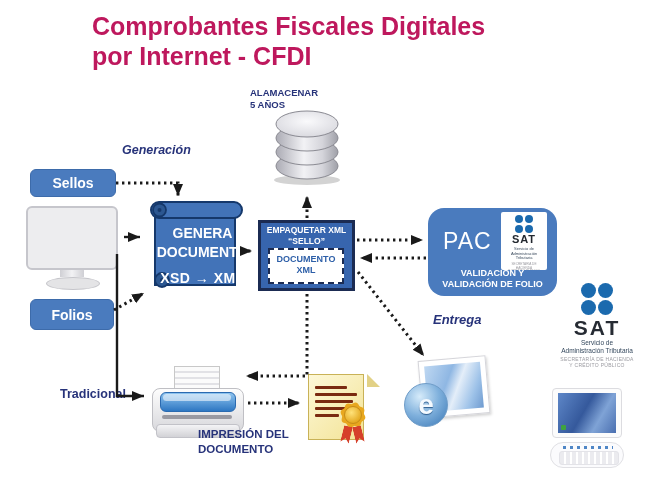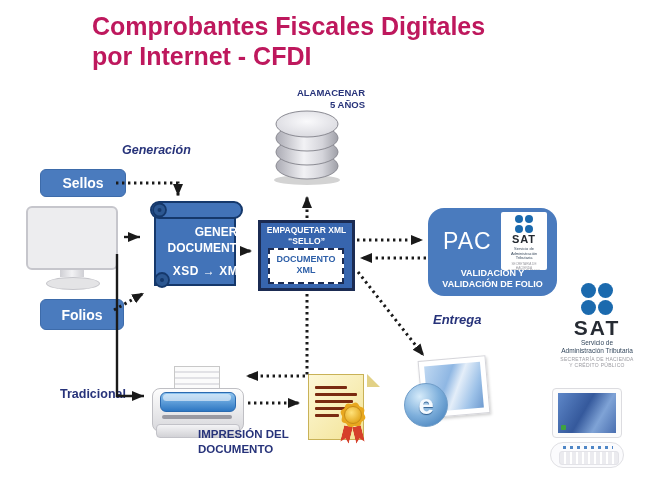--- a/index.html
+++ b/index.html
@@ -6,46 +6,46 @@
   #canvas{position:relative;width:650px;height:480px;background:#ffffff;overflow:hidden;
           font-family:"Liberation Sans",sans-serif;margin:0 auto;}
   .abs{position:absolute;}
 
   
   .title{left:92px;top:12px;color:#be185d;font-weight:bold;font-size:25px;line-height:1.18;}
   .title .l2{display:block;}
 
   
   .navy-label{color:#27337A;font-weight:bold;}
-  .lbl-almacenar{left:250px;top:87px;width:115px;text-align:right;font-size:9.5px;line-height:1.25;}
+  .lbl-almacenar{left:250px;top:87px;width:115px;text-align:left;font-size:9.5px;line-height:1.25;}
   .lbl-generacion{left:122px;top:143px;font-size:12.5px;font-style:italic;}
   .lbl-entrega{left:433px;top:312px;font-size:13px;font-style:italic;}
   .lbl-tradicional{left:60px;top:387px;font-size:12.5px;}
   .lbl-impresion{left:198px;top:427px;width:132px;text-align:left;font-size:11.5px;line-height:1.3;}
 
   
   .bluebox{background:#4A7BBE;border:1px solid #3D6BAA;border-radius:6px;color:#fff;
-           font-weight:bold;display:flex;align-items:center;justify-content:center;box-sizing:border-box;margin-left:10px;}
+           font-weight:bold;display:flex;align-items:center;justify-content:center;box-sizing:border-box;}
   .box-sellos{left:30px;top:169px;width:86px;height:28px;font-size:14px;}
   .box-folios{left:30px;top:299px;width:84px;height:31px;font-size:14px;}
 
   
   .monitor{left:26px;top:206px;width:96px;height:88px;}
   .mon-bezel{left:0;top:0;width:92px;height:64px;background:#EDEDEF;border:2px solid #C6C6CC;border-radius:6px;box-sizing:border-box;}
   .mon-screen{left:7px;top:5px;width:76px;height:50px;background:radial-gradient(circle at 50% 40%,#4D6BD8,#2E43A8);
               border:2px solid #23307E;border-radius:3px;box-sizing:border-box;text-align:center;padding-top:4px;}
   .mon-screen span{display:block;font-size:10px;font-weight:bold;line-height:1.25;color:#FFE34D;
       text-shadow:1px 1px 0 #C81A1A,-1px -1px 0 #C81A1A,1px -1px 0 #C81A1A,-1px 1px 0 #C81A1A;}
   .mon-neck{left:34px;top:64px;width:24px;height:7px;background:linear-gradient(90deg,#CFCFD4,#F2F2F4,#CFCFD4);}
   .mon-base{left:20px;top:71px;width:52px;height:11px;background:#E4E4E6;border:1px solid #C5C5CA;border-radius:50%;}
 
   
   .scroll{left:147px;top:199px;width:99px;height:93px;}
-  .scroll-text{left:0;top:0;width:99px;height:93px;text-align:right;color:#fff;font-weight:bold;
-               font-size:12px;line-height:1.35;padding-top:25px;box-sizing:border-box;}
+  .scroll-text{left:6px;top:0;width:99px;height:93px;text-align:center;color:#fff;font-weight:bold;
+               font-size:14px;line-height:1.35;padding-top:25px;box-sizing:border-box;}
   .scroll-text .l3{margin-top:7px;letter-spacing:.5px;}
 
   
   .empaquetar{left:258px;top:220px;width:97px;height:71px;background:#3765AE;border:3px solid #1B2B52;
               box-sizing:border-box;text-align:center;}
   .emp-title{margin-top:2px;color:#fff;font-weight:bold;font-size:8.5px;line-height:1.3;}
   .emp-inner{left:7px;top:25px;width:76px;height:36px;background:#fff;border:2.5px dashed #1B2B52;
              box-sizing:border-box;color:#2D5FA8;font-weight:bold;font-size:9px;line-height:1.25;padding-top:4px;}
 
   

